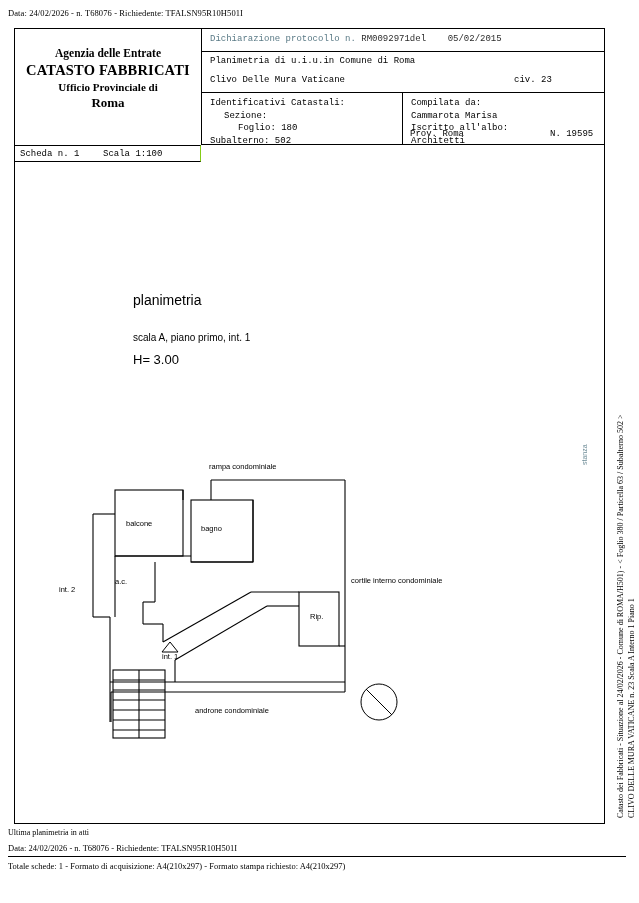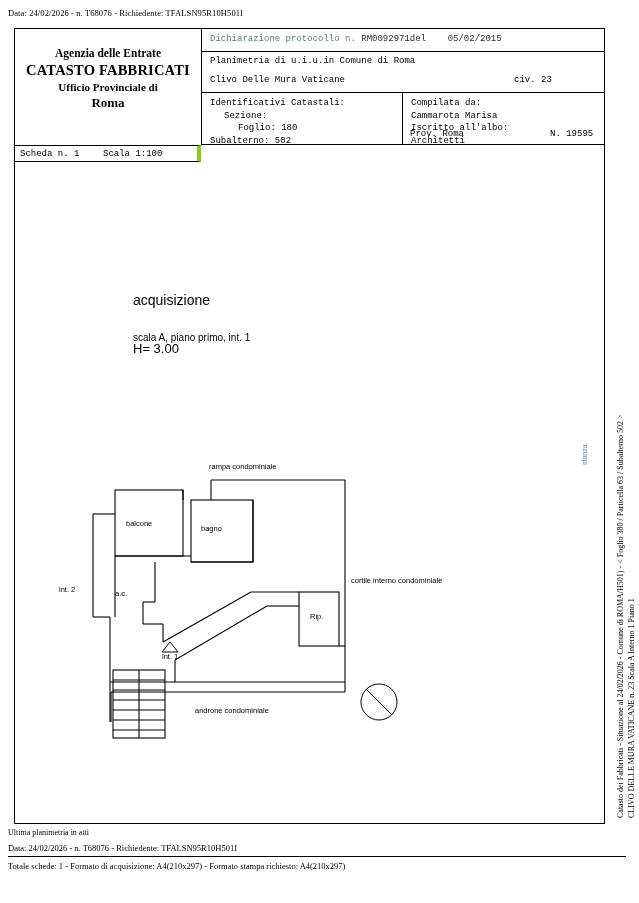--- a/index.html
+++ b/index.html
@@ -172,21 +172,21 @@
 
   
   .scheda-bar {
     position: absolute;
     left: 0;
     top: 116px;
     width: 186px;
     height: 17px;
     border-top: 1px solid #000;
     border-bottom: 1px solid #000;
-    border-right: 4px solid #84cc16;
+    border-right: 1px solid #84cc16;
     box-sizing: border-box;
     font-family: "Liberation Mono", monospace;
     font-size: 9px;
     padding: 3px 0 0 5px;
     white-space: nowrap;
   }
   .scheda-bar .scala {
     position: absolute;
     left: 88px;
     top: 3px;
@@ -201,35 +201,35 @@
     height: 661px;
   }
   .d-label {
     position: absolute;
     font-family: "Liberation Sans", sans-serif;
     font-size: 12.5px;
     white-space: nowrap;
   }
   .t-appartamento { left: 118px; top: 130px; font-size: 14px; }
   .t-scala { left: 118px; top: 170px; font-size: 10px; }
-  .t-h { left: 118px; top: 179px; font-size: 13px; }
+  .t-h { left: 118px; top: 190px; font-size: 13px; }
 
   .small-lab {
     position: absolute;
     font-family: "Liberation Sans", sans-serif;
     font-size: 7.5px;
     white-space: nowrap;
     color: #000;
   }
   .lab-rampa { left: 194px; top: 300px; }
   .lab-cortile { left: 336px; top: 414px; }
   .lab-androne { left: 180px; top: 508px; margin-top: 36px; }
   .lab-balcone { left: 111px; top: 357px; }
   .lab-bagno { left: 186px; top: 362px; }
-  .lab-ac { left: 100px; top: 427px; }
+  .lab-ac { left: 100px; top: 415px; }
   .lab-int2 { left: 44px; top: 423px; }
   .lab-rip { left: 295px; top: 450px; }
   .lab-int1 { left: 147px; top: 490px; }
   .lab-stanza {
     left: 566px;
     top: 303px;
     transform: rotate(-90deg);
     transform-origin: left top;
     font-size: 7px;
     color: #6f8d98;
@@ -367,21 +367,21 @@
 
       <div class="scheda-bar">
         <span>Scheda n. 1</span>
         <span class="scala">Scala 1:100</span>
       </div>
 
     </div>
 
     <div class="drawing">
 
-      <div class="d-label t-appartamento">acquisizione</div>
+      <div class="d-label t-appartamento">planimetria</div>
       <div class="d-label t-scala">scala A, piano primo, int. 1</div>
       <div class="d-label t-h">H= 3.00</div>
 
       <svg class="plan" viewBox="0 0 589 661">
         <g fill="none" stroke="#000" stroke-width="1.1">
 
           <path d="M330 318 L330 530"></path>
           <path d="M330 318 L196 318"></path>
           <path d="M196 318 L196 338"></path>
 

